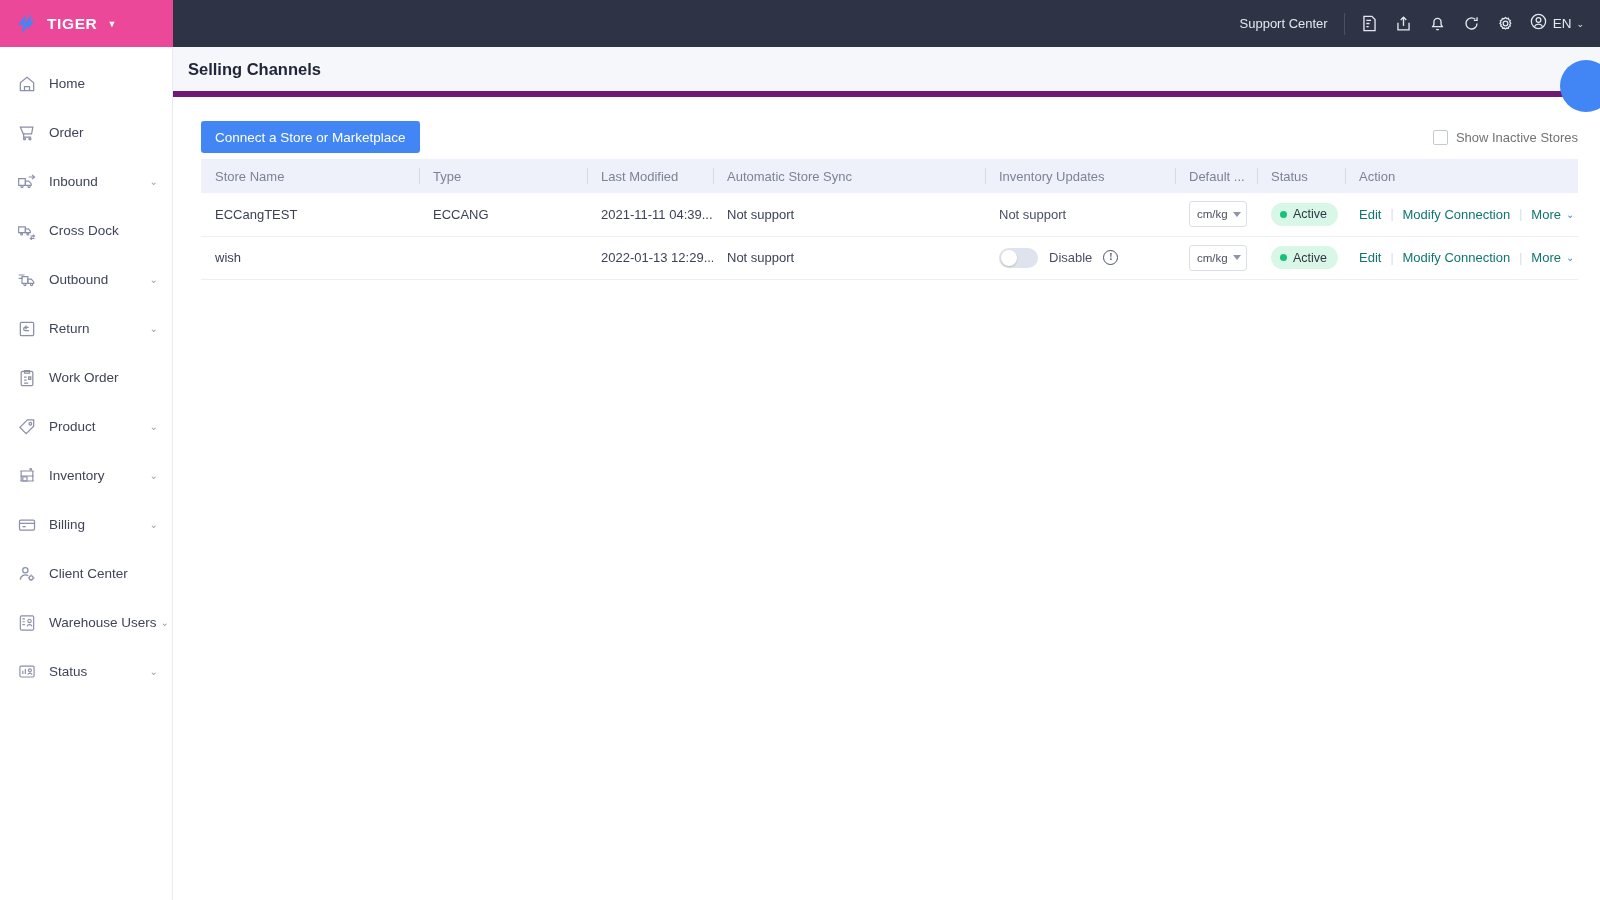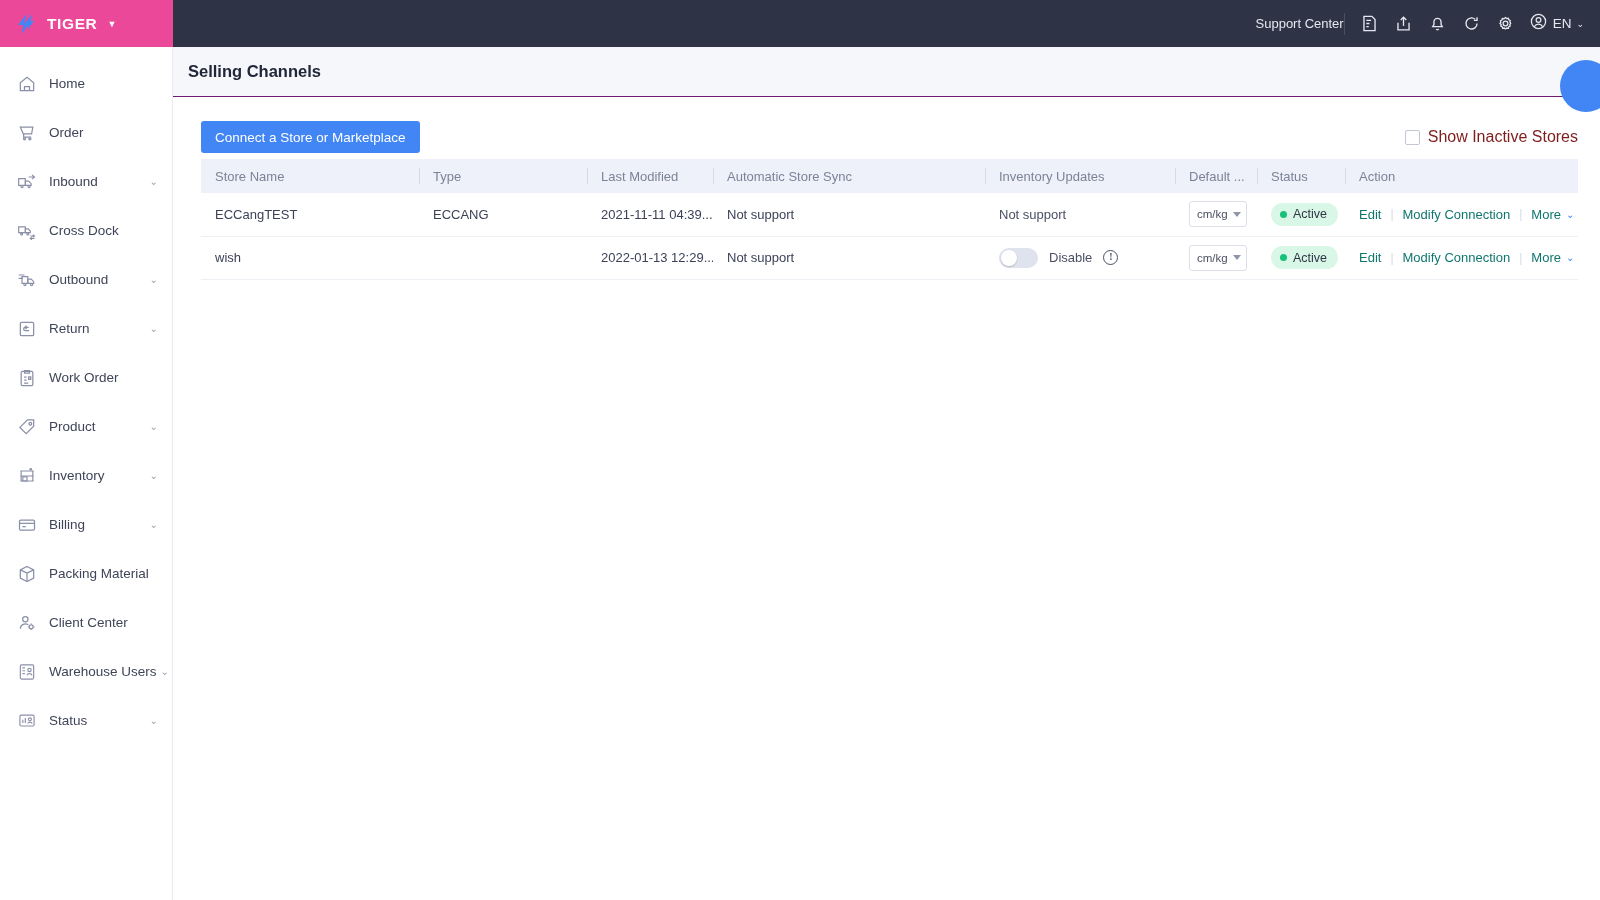--- a/index.html
+++ b/index.html
@@ -21,21 +21,21 @@
     padding-left: 14px; background: #ec4899;
   }
   .brand-logo { width: 24px; height: 24px; flex: 0 0 24px; }
   .brand-name {
     color: #ffffff; font-size: 15.5px; font-weight: bold; letter-spacing: .6px;
   }
   .brand-caret { color: #ffffff; font-size: 9px; margin-left: 1px; }
   .topbar-spacer { flex: 1 1 auto; }
   .topbar-right { display: flex; align-items: center; gap: 0; padding-right: 16px; }
   .support-link {
-    color: #e6e8ef; font-size: 13px; cursor: pointer; white-space: nowrap;
+    color: #e6e8ef; font-size: 13px; margin-right: 16px; cursor: pointer; white-space: nowrap;
   }
   .tb-divider { width: 1px; height: 22px; background: #4a4f63; margin-right: 8px; }
   .tb-icon {
     width: 34px; height: 34px; display: flex; align-items: center; justify-content: center;
     cursor: pointer; color: #e6e8ef;
   }
   .tb-icon svg { display: block; }
   .tb-user { display: flex; align-items: center; gap: 5px; cursor: pointer; color: #e6e8ef; padding-left: 6px; justify-content: space-between; }
   .tb-user-label { font-size: 13.5px; }
   .tb-user-caret { font-size: 9px; }
@@ -60,21 +60,21 @@
   .nav-label { font-size: 13.5px; color: #3f4458; flex: 1 1 auto; white-space: nowrap; }
   .nav-caret { font-size: 10px; color: #9aa0b4; margin-left: 4px; }
 
   
   .main {
     flex: 1 1 auto; min-width: 0; background: #f2f3f7;
     display: flex; flex-direction: column; position: relative;
   }
   .page-head {
     height: 50px; flex: 0 0 50px; background: #f6f7fa; display: flex; align-items: center;
-    padding-left: 15px; border-bottom: 1px solid #701a75;
+    padding-left: 15px; border-bottom: 6px solid #701a75;
   }
   .page-title { font-size: 16.5px; font-weight: bold; color: #22263a; }
 
   .content-wrap {
     flex: 1 1 auto; background: #ffffff; padding: 0 0 0 12px; min-height: 0;
     display: flex; flex-direction: column;
   }
   .card {
     flex: 1 1 auto; background: #ffffff; margin: 0; padding: 18px 22px 0 16px;
     display: flex; flex-direction: column; min-height: 0;
@@ -85,21 +85,21 @@
     background: #4285f4; color: #ffffff; border: none; border-radius: 3px;
     height: 32px; padding: 0 14px; font-size: 13.5px; cursor: pointer;
     font-family: inherit; white-space: nowrap;
   }
   .toolbar-spacer { flex: 1 1 auto; }
   .checkbox-wrap { display: flex; align-items: center; gap: 8px; cursor: pointer; }
   .cb-box {
     width: 15px; height: 15px; border: 1px solid #c3c8d6; border-radius: 2px;
     background: #ffffff; flex: 0 0 15px;
   }
-  .cb-label { font-size: 16px; color: #7f1d1d; white-space: nowrap; }
+  .cb-label { font-size: 13px; color: #737373; white-space: nowrap; }
 
   
   .table { width: 100%; border-collapse: collapse; table-layout: fixed; }
   .table thead th {
     background: #eef1f9; color: #7d8397; font-size: 13px; font-weight: normal;
     text-align: left; height: 34px; padding: 0 0 0 14px; position: relative;
     white-space: nowrap; overflow: hidden; text-overflow: ellipsis;
   }
   .table thead th + th::before {
     content: ""; position: absolute; left: 0; top: 9px; bottom: 9px;
@@ -371,31 +371,20 @@
           <svg width="20" height="20" viewBox="0 0 24 24" fill="none" stroke="currentColor" stroke-width="1.5">
             <rect x="3" y="6" width="18" height="12" rx="1.5"></rect>
               <path d="M3 10h18"></path>
             <path d="M6.5 14h4"></path>
           </svg>
         </span>
         <span class="nav-label">Billing</span>
         <span class="nav-caret">⌄</span>
       </div>
 
-      <div class="nav-item">
-        <span class="nav-icon">
-          <svg width="20" height="20" viewBox="0 0 24 24" fill="none" stroke="currentColor" stroke-width="1.5">
-            <path d="M12 3l8 4v10l-8 4-8-4V7z"></path>
-              <path d="M4 7l8 4 8-4"></path>
-              <path d="M12 11v10"></path>
-          </svg>
-        </span>
-        <span class="nav-label">Packing Material</span>
-        <span class="nav-caret"></span>
-      </div>
 
       <div class="nav-item">
         <span class="nav-icon">
           <svg width="20" height="20" viewBox="0 0 24 24" fill="none" stroke="currentColor" stroke-width="1.5">
             <circle cx="10" cy="7.5" r="3.2"></circle>
               <path d="M4 19a6 6 0 019.5-4.8"></path>
             <circle cx="17" cy="16.5" r="2.4"></circle>
               <path d="M17 13.4v-.9M17 20.5v-.9M20.1 16.5h.9M13 16.5h.9"></path>
           </svg>
         </span>

